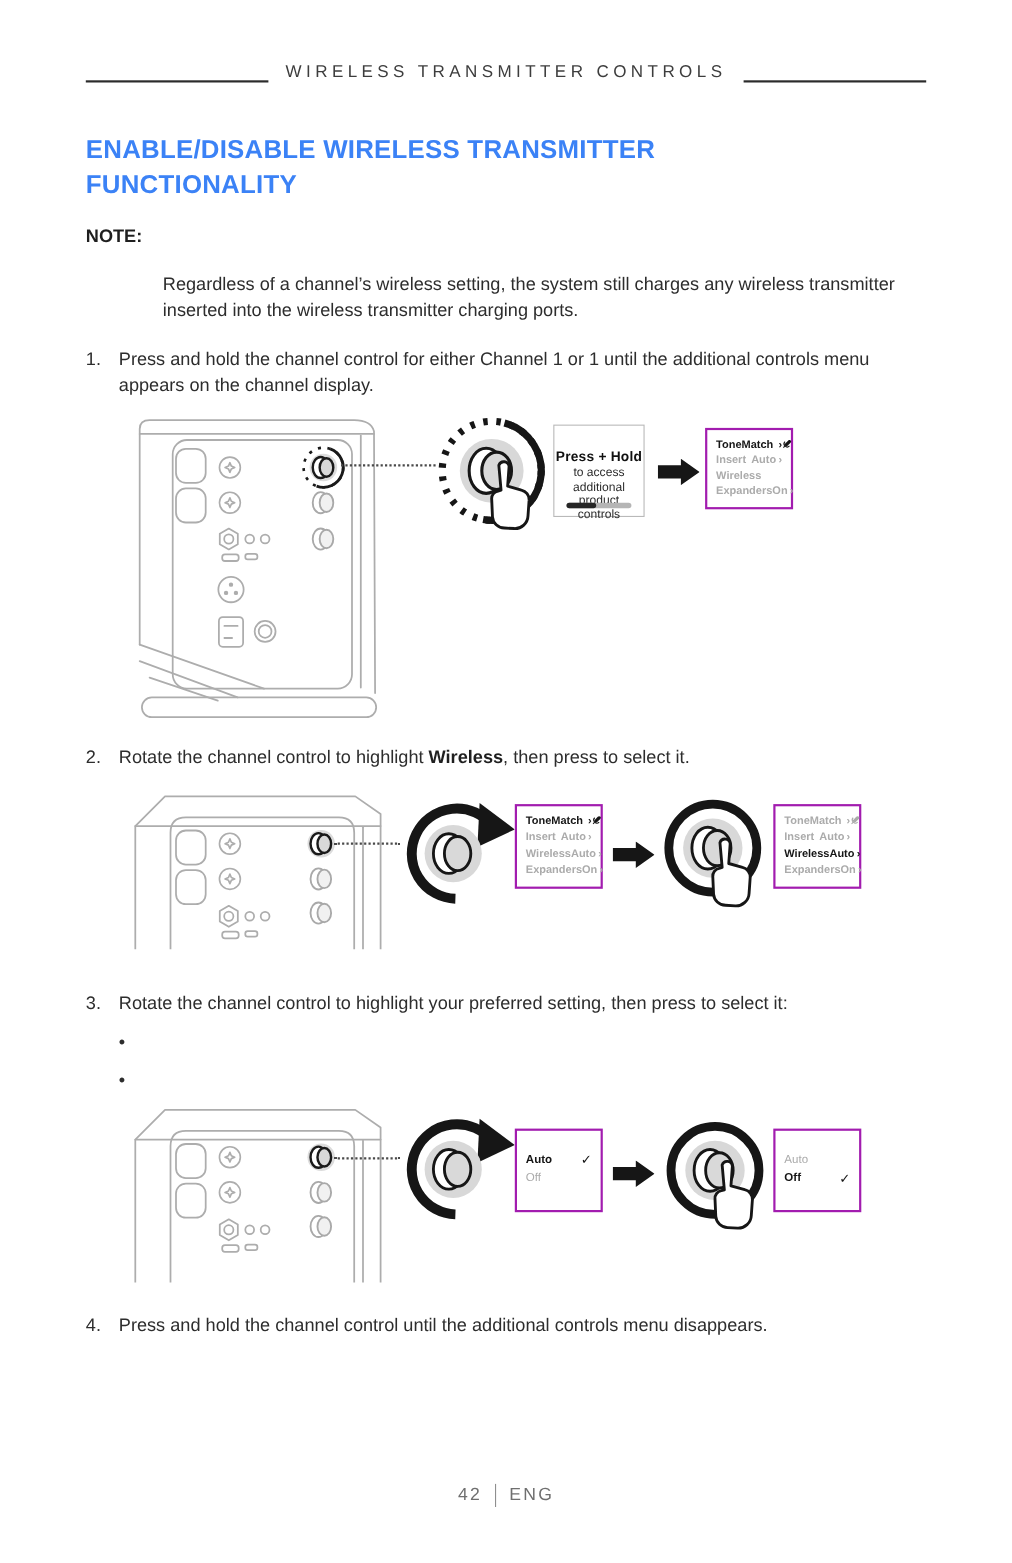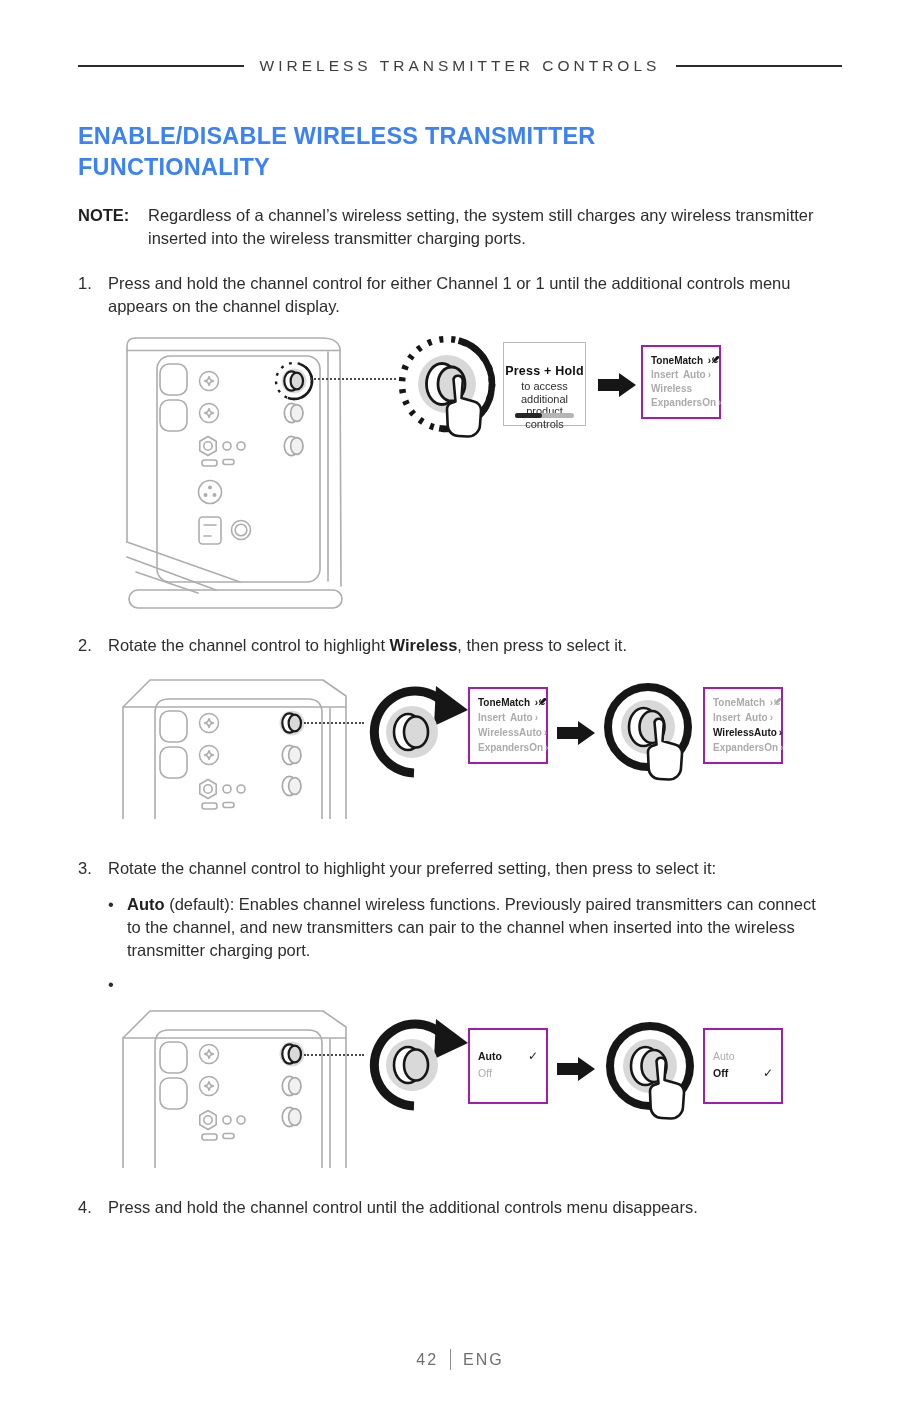--- a/index.html
+++ b/index.html
@@ -1,29 +1,29 @@
 <!DOCTYPE html>
 <html><head>
 <meta charset="utf-8">
 <style>
   html,body{margin:0;padding:0;}
   body{
     width:920px;height:1421px;background:#ffffff;overflow:hidden;position:relative;
     font-family:"Liberation Sans",sans-serif;color:#2d2d2d;
   }
   
-  .doc-header{display:flex;align-items:center;gap:16px;margin:0 78px;padding-top:57px;}
+  .doc-header{display:flex;align-items:flex-end;gap:16px;margin:0 78px;padding-top:57px;}
   .doc-header .rule{flex:1;height:0;border-top:2px solid #2b2b2b;}
   .doc-header .htitle{font-size:15.5px;letter-spacing:4px;color:#3d3d3d;white-space:nowrap;}
   
   h1.section-title{margin:46px 78px 0;max-width:620px;font-size:23.5px;line-height:31px;
     font-weight:bold;color:#3b82f6;letter-spacing:.2px;}
   .note{display:flex;margin:21px 78px 0;}
   .note .nlabel{flex:none;width:70px;font-weight:bold;font-size:16.5px;line-height:23px;color:#1f1f1f;}
-  .note .ntext{font-size:16.5px;line-height:23px;width:700px;color:#2d2d2d;}
+  .note .ntext{font-size:16.5px;line-height:23px;width:700px;color:#2d2d2d;margin-top:44px;}
   .step{display:flex;margin-left:78px;margin-right:78px;}
   .step .snum{flex:none;width:30px;font-size:16.5px;line-height:23px;}
   .step .stext{font-size:16.5px;line-height:23px;width:708px;}
   .bullet{display:flex;margin-left:108px;}
   .bullet .bdot{flex:none;width:19px;font-size:16.5px;line-height:23px;}
   .bullet .btext{font-size:16.5px;line-height:23px;width:694px;}
   
   .diagram{position:relative;width:920px;}
   .diagram svg{position:absolute;}
   .dots{position:absolute;height:0;border-top:2.5px dotted #4a4a4a;}
@@ -315,21 +315,20 @@
     </div>
   </div>
 </div>
 
 <div class="step" style="margin-top:38px">
   <span class="snum">3.</span>
   <span class="stext">Rotate the channel control to highlight your preferred setting, then press to select it:</span>
 </div>
 <div class="bullet" style="margin-top:13px">
   <span class="bdot">•</span>
-  <span class="btext"><b>Auto</b><span> (default): Enables channel wireless functions. Previously paired transmitters can connect to the channel, and new transmitters can pair to the channel when inserted into the wireless transmitter charging port.</span></span>
 </div>
 <div class="bullet" style="margin-top:11px">
   <span class="bdot">•</span>
 </div>
 
 <div class="diagram" style="margin-top:12px;height:160px">
   <svg style="left:120px;top:0" width="235" height="160" viewBox="0 0 235 160">
     <use href="#g-speaker-partial"></use>
     <circle cx="172" cy="46" r="12.5" fill="#dcdcdc"></circle>
     <use href="#g-knob-black" x="172" y="46"></use>

